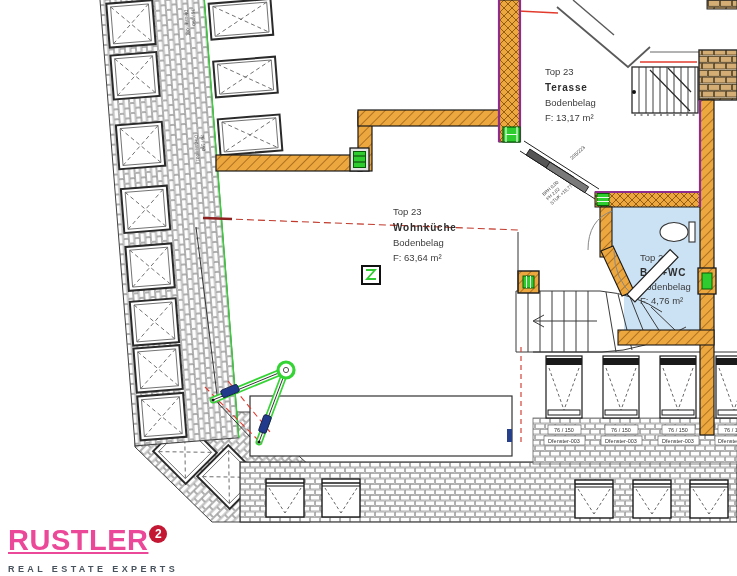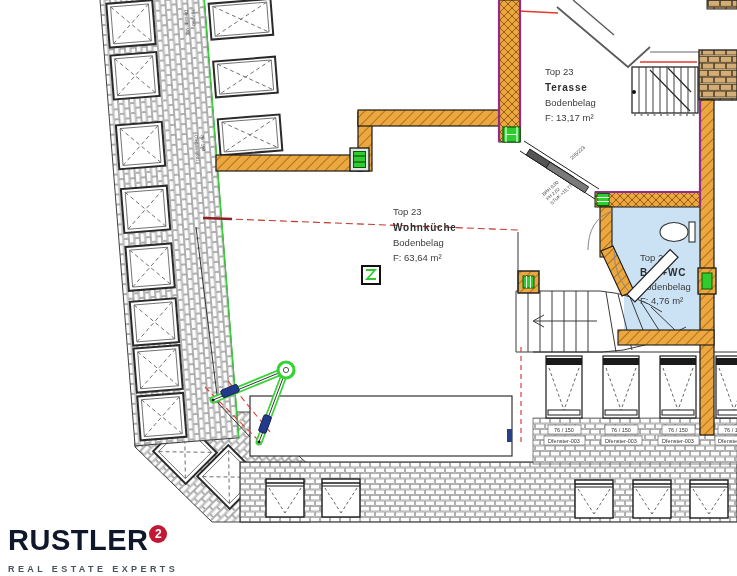--- a/index.html
+++ b/index.html
@@ -8,21 +8,21 @@
   svg{position:absolute;left:0;top:0;}
   
   .lbl{font-family:"Liberation Sans",sans-serif;font-size:9.5px;fill:#3c3c3c;}
   .lbl-b{font-weight:bold;font-size:10px;letter-spacing:0.8px;fill:#2e2e2e;}
   .tiny{font-family:"Liberation Sans",sans-serif;font-size:4.6px;fill:#444;}
   .dim{font-family:"Liberation Sans",sans-serif;font-size:5px;fill:#444;}
   .tag{font-family:"Liberation Sans",sans-serif;font-size:5.5px;fill:#333;text-anchor:middle;}
   
   .logo{position:absolute;left:8px;top:526px;line-height:1;}
   .logo-row{white-space:nowrap;}
-  .logo-brand{font-weight:bold;font-size:29px;color:#0f172a;letter-spacing:0.5px;}
+  .logo-brand{font-weight:bold;font-size:29px;color:#ec4899;letter-spacing:0.5px;text-decoration:underline;}
   .logo-sup{display:inline-block;width:18px;height:18px;border-radius:50%;background:#c31733;
             color:#fff;font-size:12px;font-weight:bold;text-align:center;line-height:18px;
             position:relative;top:-12px;left:1px;}
   .logo-tagline{font-size:9px;font-weight:bold;letter-spacing:3.4px;color:#47525c;margin-top:10px;}
 </style>
 </head>
 <body>
 
 <div class="canvas">
 <svg width="737" height="576" viewBox="0 0 737 576">

